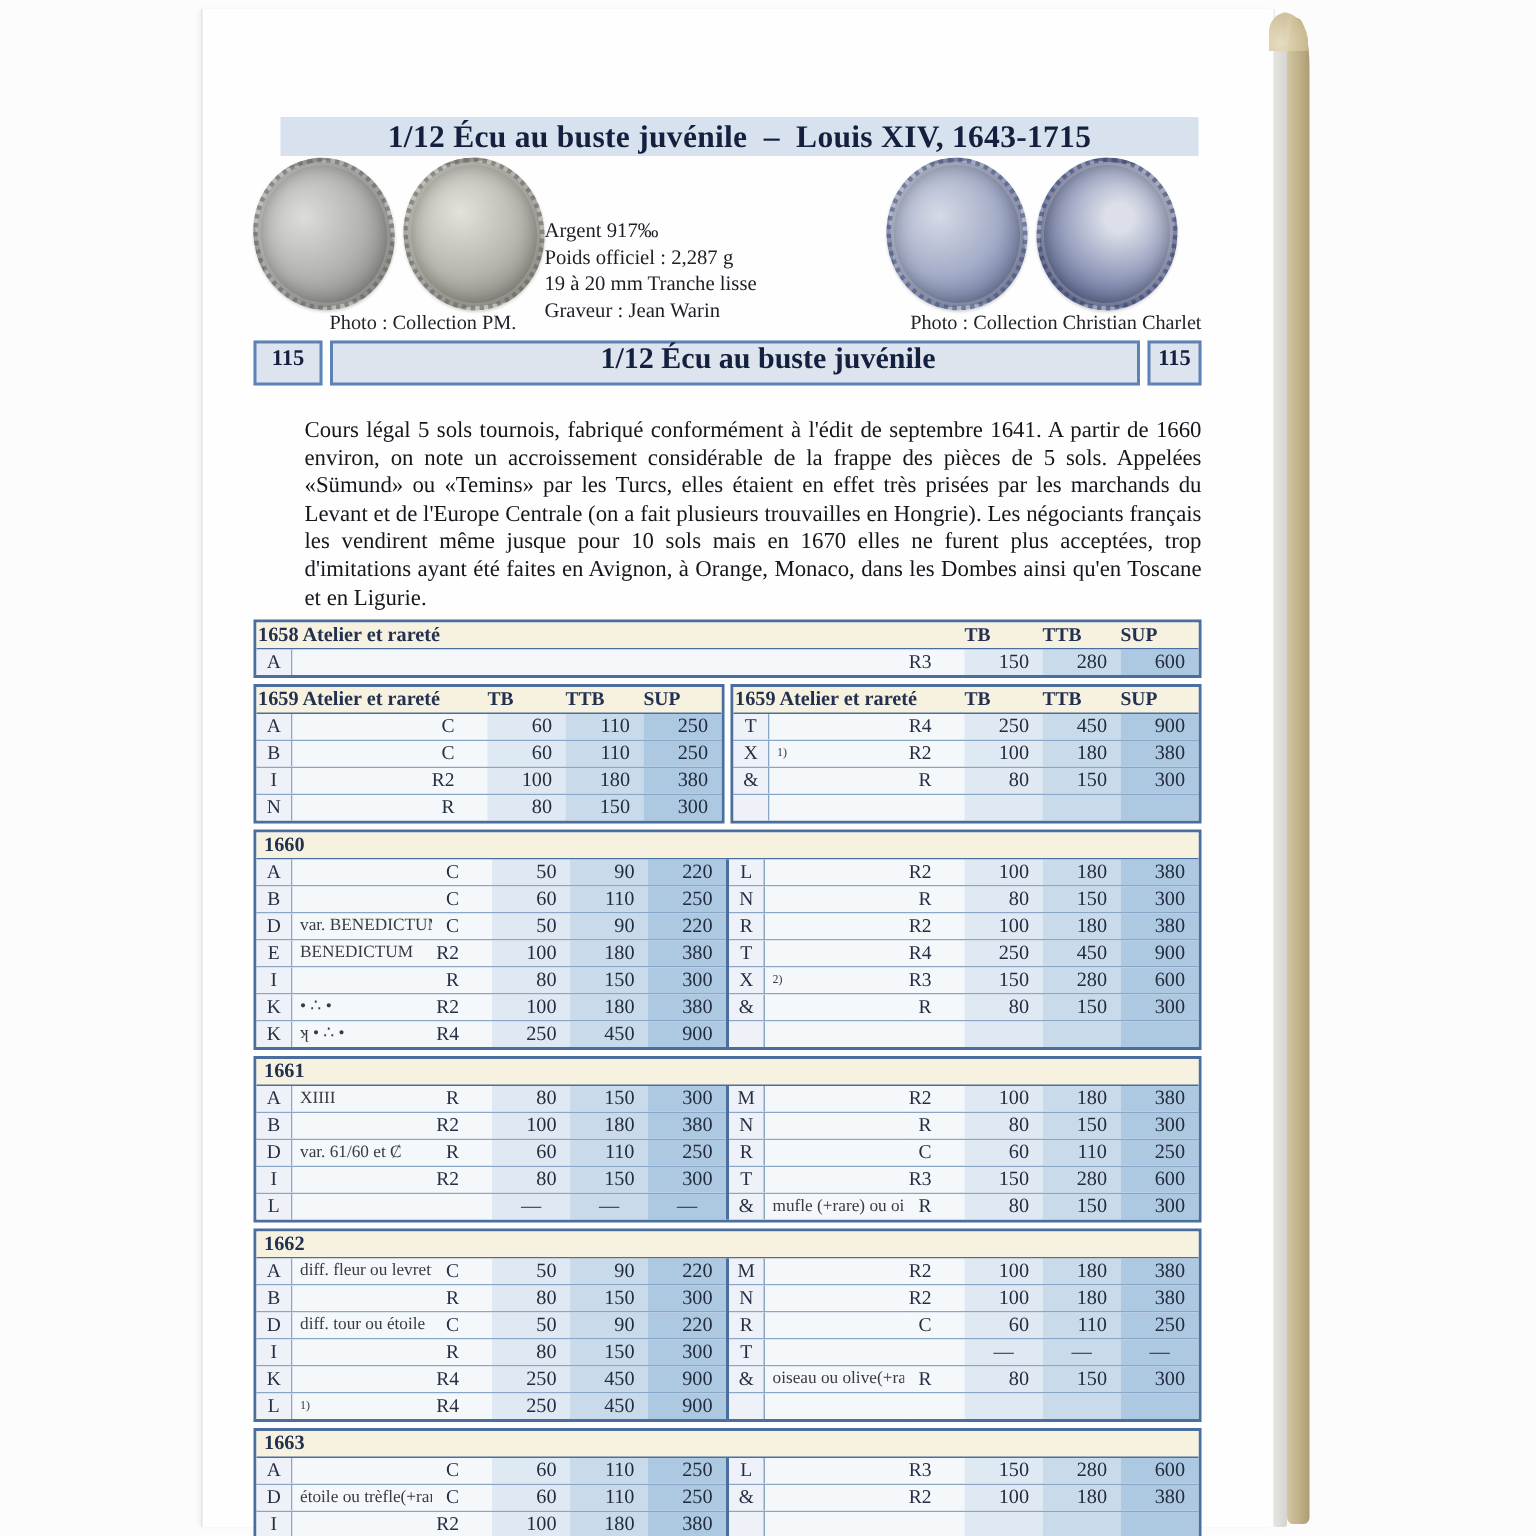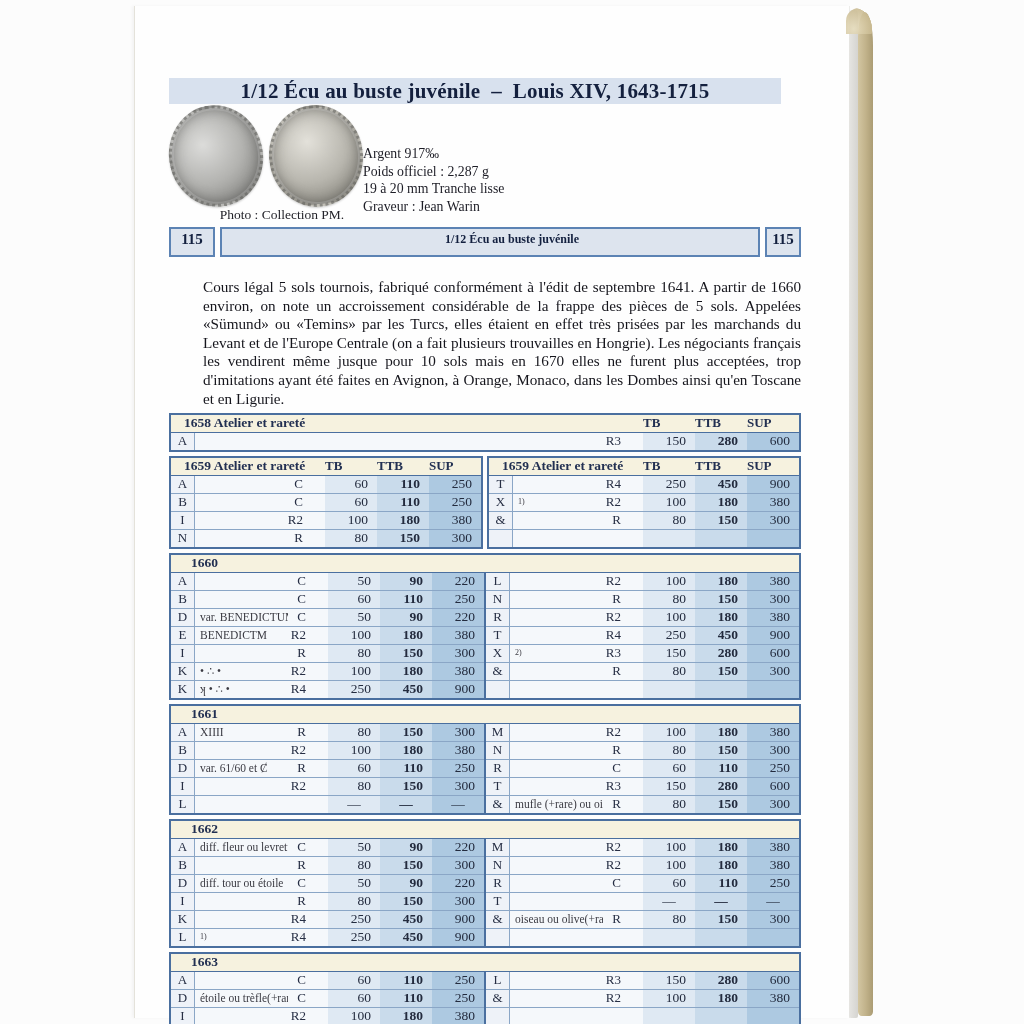--- a/index.html
+++ b/index.html
@@ -29,21 +29,21 @@
   .cover-curl{
     position:absolute;left:846px;top:8px;width:26px;height:26px;
     background:radial-gradient(ellipse at 30% 80%, #e7ddbe, #cabb92 70%, transparent 72%);
     border-radius:50% 50% 0 0;
     opacity:.9;
   }
   
   .content{position:absolute;left:34px;top:72px;width:632px;display:flex;flex-direction:column;}
   
   .title-band{
-    height:26px;line-height:26px;width:612px;
+    height:26px;line-height:26px;margin-left:18px;width:612px;
     background:var(--band);
     text-align:center;font-weight:bold;font-size:21px;color:#14203e;
     letter-spacing:.2px;white-space:pre;
   }
   
   .coins-row{display:flex;align-items:flex-start;margin-top:6px;height:112px;}
   .coin-pair{display:flex;flex-direction:column;align-items:center;}
   .coin-imgs{display:flex;gap:6px;align-items:center;height:92px;}
   .coin{width:94px;height:102px;border-radius:50%;border:3px dotted rgba(95,95,92,.55);box-sizing:border-box;
         box-shadow:inset 0 0 14px rgba(0,0,0,.35), inset 0 0 0 2px rgba(255,255,255,.25), 0 1px 2px rgba(0,0,0,.18);}
@@ -55,49 +55,49 @@
     background:radial-gradient(circle at 38% 36%, #d6dae6, #a4adc8 48%, #7a84a8 74%, #626c90);}
   .coin.rev-r{transform:rotate(5deg);border-color:rgba(60,64,100,.55);
     background:radial-gradient(circle at 58% 38%, #dcdfe9 12%, #99a1bf 48%, #5e6890 78%, #4d577e);} 
   .photo-caption{margin-top:5px;font-size:13.5px;color:#23232a;margin-left:32px;}
   .spec-block{flex:1;align-self:center;text-align:left;font-size:13.8px;line-height:17.5px;color:#1d1d26;padding-top:28px;}
   
   .ref-band{display:flex;margin-top:5px;height:30px;}
   .ref-box{box-sizing:border-box;border:2px solid var(--boxbd);background:var(--boxfill);
            text-align:center;font-weight:bold;font-size:15px;line-height:20px;color:#13203f;}
   .ref-num-l{width:46px;}
-  .ref-title{flex:1;margin:0 5px;font-size:12px;padding-left:44px;}
+  .ref-title{flex:1;margin:0 5px;font-size:20px;padding-left:44px;}
   .ref-num-r{width:36px;}
   
   .intro{margin-top:21px;padding-left:34px;width:598px;box-sizing:content-box;
          font-size:15.2px;line-height:18.6px;text-align:justify;color:#15151c;}
   
   .tables{margin-top:5px;display:flex;flex-direction:column;gap:4px;}
   .tbl{box-sizing:border-box;border:2px solid var(--bd);background:#f3f6fa;}
   .pair{display:flex;gap:4px;}
   .pair .tbl{width:314px;}
   .yearbox{box-sizing:border-box;border:2px solid var(--bd);}
   .yearhead{height:17px;line-height:16px;background:var(--cream);border-bottom:1px solid var(--bd);
-            font-weight:bold;font-size:13.5px;color:#223052;padding-left:20px;}
+            font-weight:bold;font-size:13.5px;color:#223052;padding-left:5px;}
   .pairbody{display:flex;}
   .half{flex:1;}
   .half.left{border-right:2px solid var(--bd);}
   .thead,.trow{display:grid;grid-template-columns:24px 1fr 40px 52px 52px 52px;height:17px;line-height:16px;font-size:13px;}
   .thead{background:var(--cream);border-bottom:1px solid var(--bd);font-weight:bold;color:#223052;}
-  .thead .hl{grid-column:1 / span 3;padding-left:13px;font-size:13.5px;}
+  .thead .hl{grid-column:1 / span 3;padding-left:1px;font-size:13.5px;}
   .thead .hc{text-align:left;font-size:13px;}
   .trow{border-bottom:1px solid var(--ln);}
   .trow:last-child{border-bottom:none;}
   .lc{background:#eef2f8;border-right:1px solid var(--ln);text-align:center;color:#262e44;}
   .dc{padding-left:5px;font-size:11.5px;color:#3a3a42;background:#f5f8fb;white-space:nowrap;overflow:hidden;}
   .rc{text-align:right;padding-right:22px;background:#f5f8fb;color:#262e44;}
   .pc{text-align:right;padding-right:9px;color:#232b3e;font-size:13.5px;}
   .pc.center{text-align:center;padding-right:0;}
   .pc.tb{background:var(--tb);}
-  .pc.ttb{background:var(--ttb);font-weight:bold;}
+  .pc.ttb{background:var(--ttb);}
   .pc.sup{background:var(--sup);}
   .supmark{font-size:8px;vertical-align:super;color:#3a3a42;}
   
   .footer{margin-top:6px;position:relative;font-size:13px;color:#2a2a30;height:38px;}
   .fn-row{display:flex;line-height:17px;}
   .fn-mark{width:46px;padding-left:14px;box-sizing:border-box;}
   .page-num{position:absolute;left:0;right:0;top:3px;text-align:center;font-size:15px;color:#2a2a30;}
 </style>
 </head>
 <body>
@@ -114,20 +114,27 @@
           <div class="coin rev-l"></div>
         </div>
         <div class="photo-caption">Photo : Collection PM.</div>
       </div>
       <div class="spec-block">
         <div>Argent 917‰</div>
         <div>Poids officiel : 2,287 g</div>
         <div>19 à 20 mm Tranche lisse</div>
         <div>Graveur : Jean Warin</div>
       </div>
+      <div class="coin-pair">
+        <div class="coin-imgs">
+          <div class="coin obv-r"></div>
+          <div class="coin rev-r"></div>
+        </div>
+        <div class="photo-caption">Photo : Collection Christian Charlet</div>
+      </div>
     </div>
 
     <div class="ref-band">
       <div class="ref-box ref-num-l">115</div>
       <div class="ref-box ref-title">1/12 Écu au buste juvénile</div>
       <div class="ref-box ref-num-r">115</div>
     </div>
 
     <div class="intro">Cours légal 5 sols tournois, fabriqué conformément à l'édit de septembre 1641. A partir de 1660 environ, on note un accroissement considérable de la frappe des pièces de 5 sols. Appelées «Sümund» ou «Temins» par les Turcs, elles étaient en effet très prisées par les marchands du Levant et de l'Europe Centrale (on a fait plusieurs trouvailles en Hongrie). Les négociants français les vendirent même jusque pour 10 sols mais en 1670 elles ne furent plus acceptées, trop d'imitations ayant été faites en Avignon, à Orange, Monaco, dans les Dombes ainsi qu'en Toscane et en Ligurie.</div>
 
@@ -253,21 +260,21 @@
               <div class="trow">
                 <div class="lc">D</div>
                 <div class="dc">var. BENEDICTUM</div>
                 <div class="rc">C</div>
                 <div class="pc tb">50</div>
                 <div class="pc ttb">90</div>
                 <div class="pc sup">220</div>
               </div>
               <div class="trow">
                 <div class="lc">E</div>
-                <div class="dc">BENEDICTM</div>
+                <div class="dc">BENEDICTUM</div>
                 <div class="rc">R2</div>
                 <div class="pc tb">100</div>
                 <div class="pc ttb">180</div>
                 <div class="pc sup">380</div>
               </div>
               <div class="trow">
                 <div class="lc">I</div>
                 <div class="dc"></div>
                 <div class="rc">R</div>
                 <div class="pc tb">80</div>

